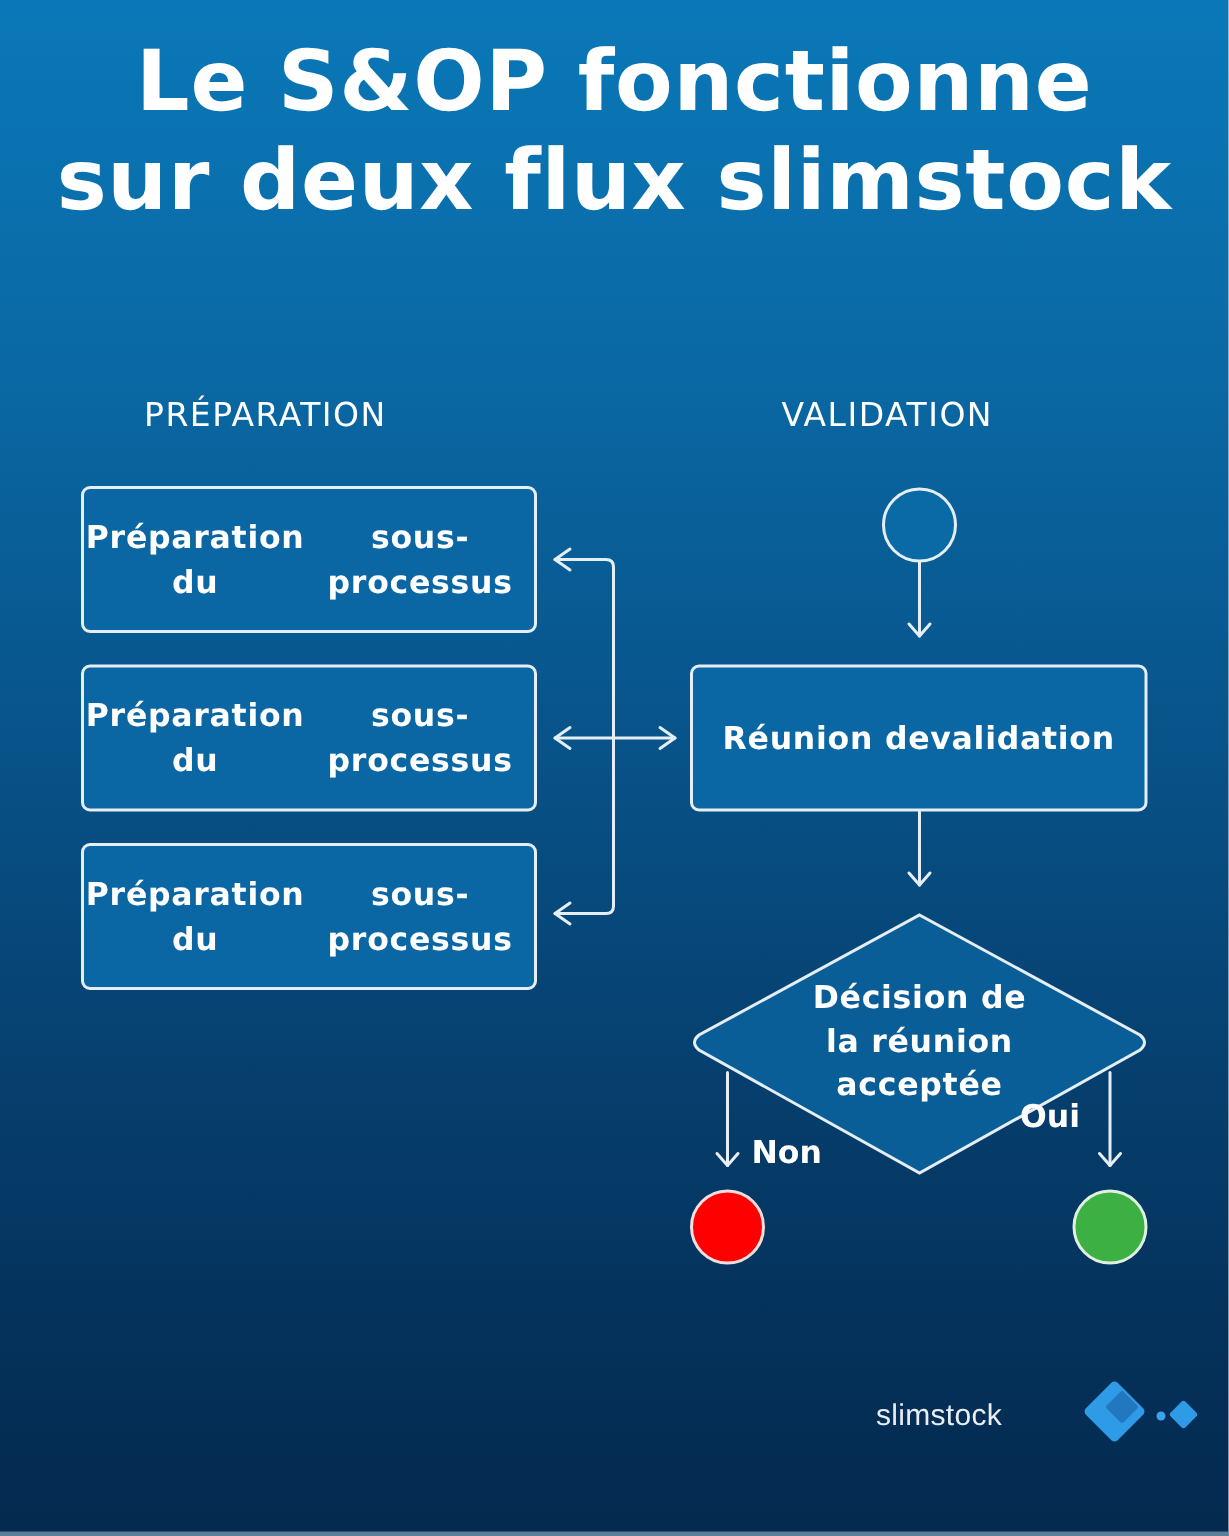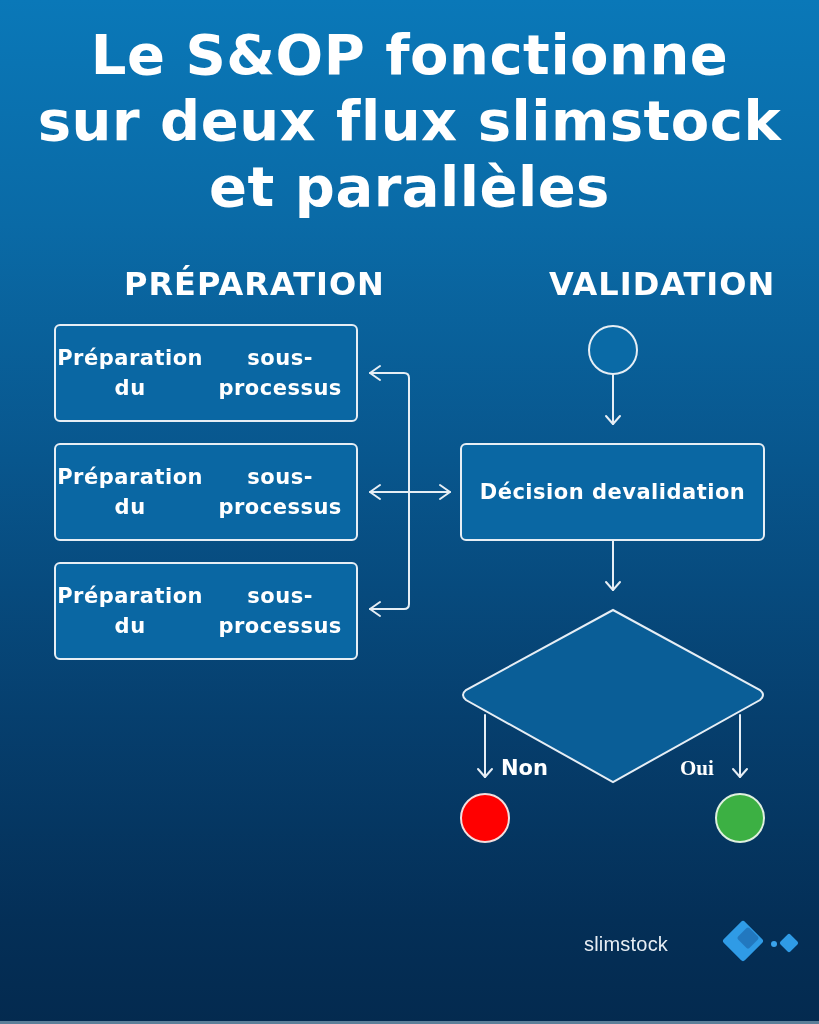--- a/index.html
+++ b/index.html
@@ -3,39 +3,38 @@
 <meta charset="utf-8">
 <style>
   html,body{margin:0;padding:0;}
   body{width:819px;height:1024px;overflow:hidden;font-family:"DejaVu Sans",sans-serif;}
   .canvas{position:relative;width:819px;height:1024px;
     background:linear-gradient(180deg,#0a78b8 0%,#0a6aa6 22%,#08568d 45%,#063f6e 70%,#042f57 90%,#042a4f 100%);padding-left:40px;}
   .bottom-strip{position:absolute;left:0;right:0;bottom:0;height:3px;background:#5b7f99;}
   .title{position:absolute;left:0;top:22px;width:819px;text-align:center;color:#fff;
     font-weight:bold;font-size:56px;line-height:66px;letter-spacing:0.5px;}
   .title div{white-space:nowrap;}
-  .col-head{position:absolute;top:265px;color:#fff;font-weight:bold;font-size:32px;letter-spacing:1px;white-space:nowrap;margin-left:28px;}
+  .col-head{position:absolute;top:265px;color:#fff;font-weight:normal;font-size:22px;letter-spacing:1px;white-space:nowrap;}
   .box{position:absolute;box-sizing:border-box;border:2px solid #e6eef5;border-radius:6px;
     background:#0a67a3;color:#fff;font-weight:bold;font-size:21px;line-height:30px;
     display:flex;align-items:center;justify-content:center;text-align:center;letter-spacing:0.5px;}
   svg.lines{position:absolute;left:0;top:0;}
   .dtext{position:absolute;color:#fff;font-weight:bold;font-size:21px;line-height:29px;text-align:center;letter-spacing:0.5px;}
   .branch{position:absolute;color:#fff;font-weight:bold;font-size:21px;}
   .logo{position:absolute;left:584px;top:918px;display:flex;align-items:center;gap:44px;}
   .logo-text{color:#e8eef4;font-size:20px;font-family:"Liberation Sans",sans-serif;letter-spacing:0.2px;margin-right:6px;}
 </style>
 </head>
 <body>
 
 <div class="canvas">
 
   <div class="title">
     <div>Le S&amp;OP fonctionne</div>
     <div>sur deux flux slimstock</div>
-    <div>et parallèles</div>
   </div>
 
   <div class="col-head" style="left:96px;">PRÉPARATION</div>
   <div class="col-head" style="left:521px;">VALIDATION</div>
 
   <svg class="lines" width="819" height="1024" viewBox="0 0 819 1024">
     <g fill="none" stroke="#e6eef5" stroke-width="2" stroke-linecap="round" stroke-linejoin="round">
 
       <path d="M370 373 H404 Q409 373 409 378 V604 Q409 609 404 609 H370"></path>
 
@@ -74,27 +73,32 @@
   <div class="box" style="left:54px;top:443px;width:304px;height:98px;">
     <span>Préparation du</span>
     <span>sous-processus</span>
   </div>
   <div class="box" style="left:54px;top:562px;width:304px;height:98px;">
     <span>Préparation du</span>
     <span>sous-processus</span>
   </div>
 
   <div class="box" style="left:460px;top:443px;width:305px;height:98px;">
-    <span>Décision de</span>
+    <span>Réunion de</span>
     <span>validation</span>
   </div>
 
+  <div class="dtext" style="left:513px;top:651px;width:200px;">
+    <div>Décision de</div>
+    <div>la réunion</div>
+    <div>acceptée</div>
+  </div>
 
   <div class="branch" style="left:501px;top:756px;">Non</div>
-  <div class="branch" style="left:680px;top:756px;font-family:Liberation Serif, serif;">Oui</div>
+  <div class="branch" style="left:680px;top:732px;">Oui</div>
 
   <div class="logo">
     <span class="logo-text">slimstock</span>
     <svg width="86" height="52" viewBox="0 0 86 52">
       <rect x="10" y="8" width="30" height="30" rx="3" transform="rotate(45 25 23)" fill="#2f9be6"></rect>
       <rect x="22" y="12" width="16" height="16" rx="2" transform="rotate(45 30 20)" fill="#1f6fb5" opacity="0.8"></rect>
       <circle cx="56" cy="26" r="3" fill="#3aa3ec"></circle>
       <rect x="64" y="18" width="14" height="14" rx="2" transform="rotate(45 71 25)" fill="#2f9be6"></rect>
     </svg>
   </div>

